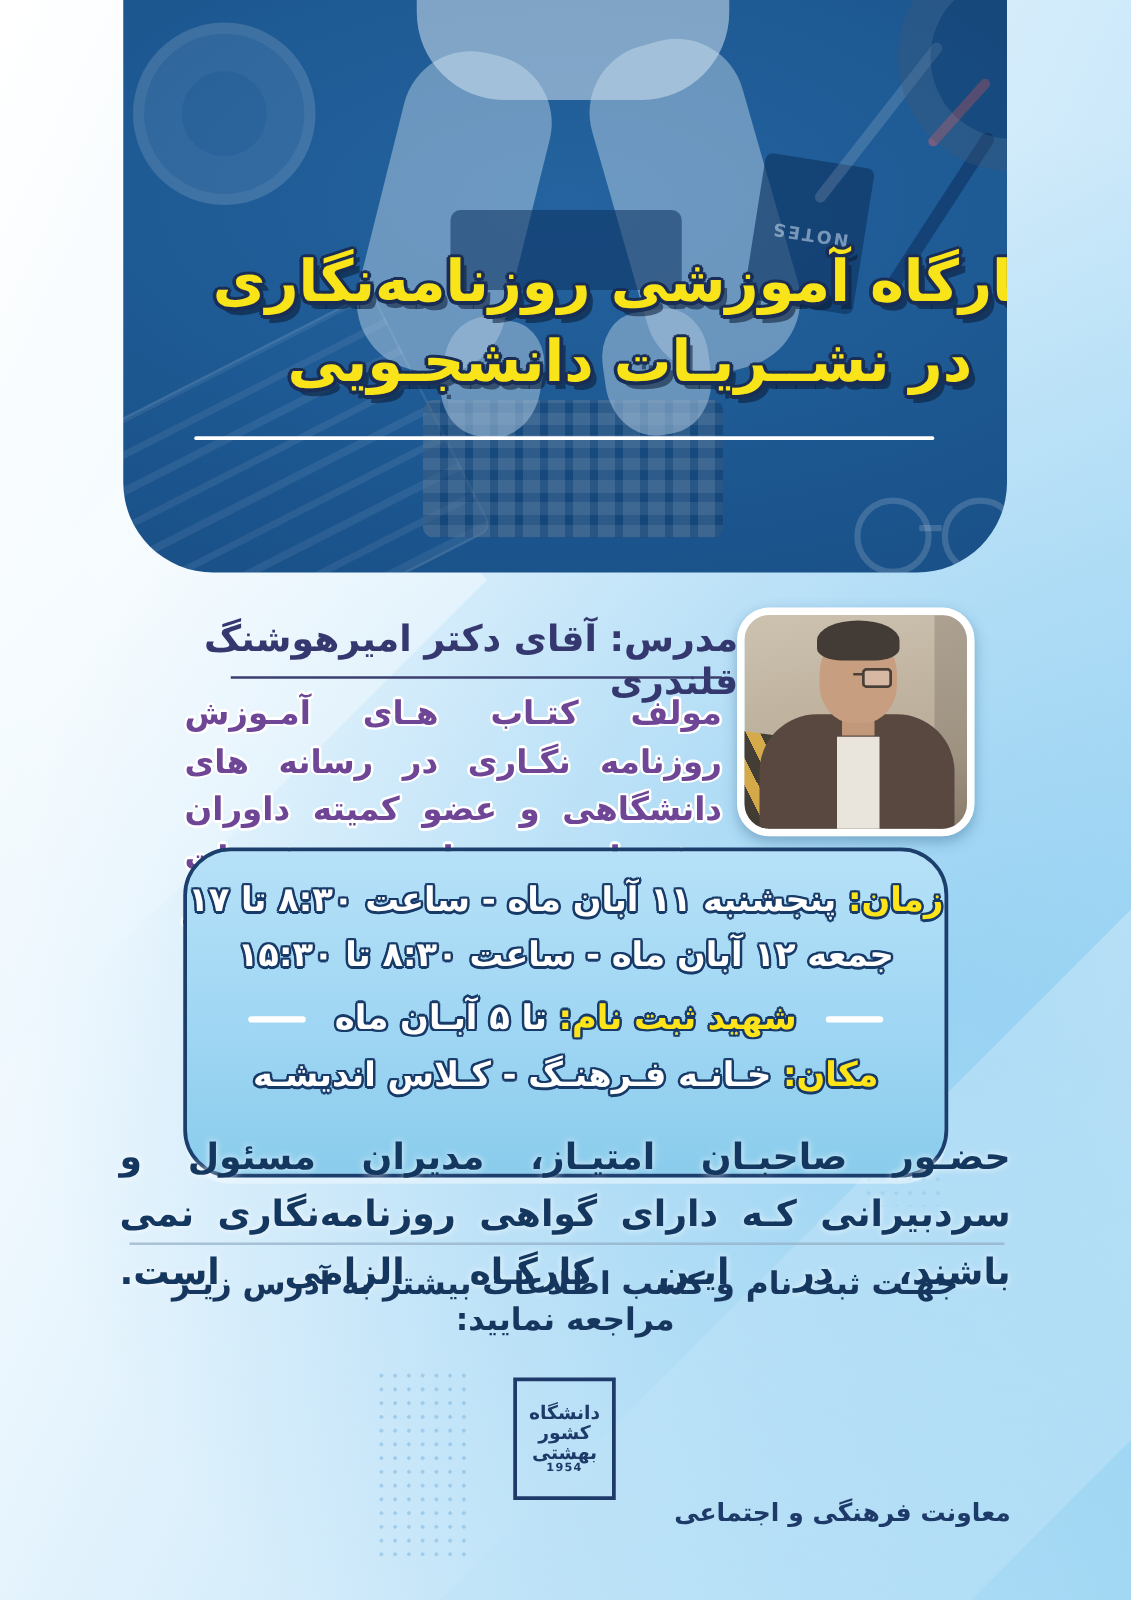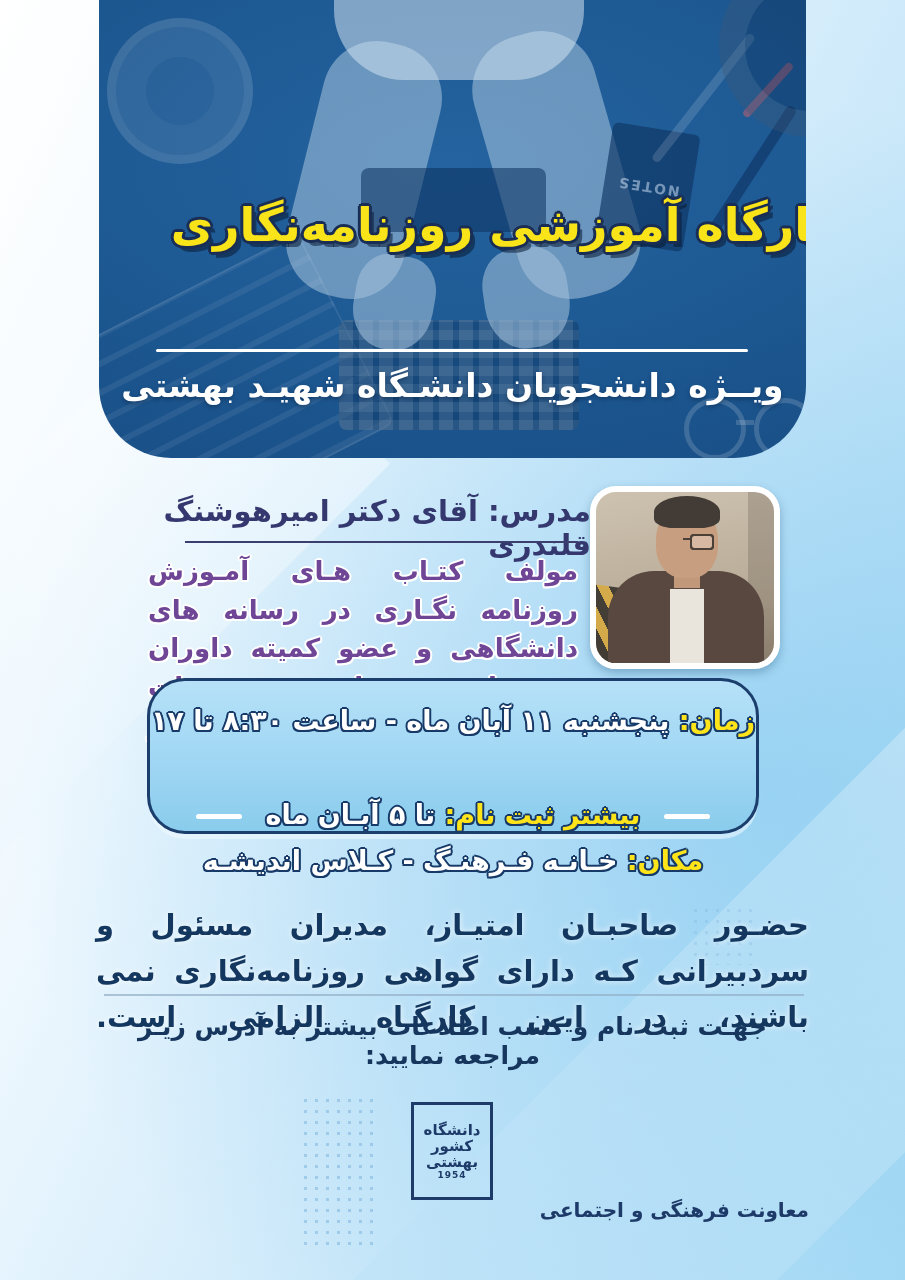--- a/index.html
+++ b/index.html
@@ -108,21 +108,21 @@
   .p-shirt{left:74px;bottom:-2px;width:34px;height:76px;background:#e9e5dc;}
   .p-neck{left:78px;top:70px;width:26px;height:26px;background:#c2987a;}
   .p-head{left:60px;top:12px;width:62px;height:74px;background:#c89e80;border-radius:48% 48% 42% 42%;}
   .p-hair{left:58px;top:4px;width:66px;height:32px;background:#433b35;border-radius:50% 50% 30% 30%;}
   .p-glasses{left:64px;top:42px;width:54px;height:13px;}
   .p-glasses i{position:absolute;width:20px;height:12px;border:2px solid #4a4038;border-radius:4px;background:rgba(255,255,255,0.15);}
   .p-glasses i.g2{right:0;}
   .p-glasses b{position:absolute;left:23px;top:4px;width:8px;height:2px;background:#4a4038;}
 
   
-  .infobox{left:147px;top:678px;width:612px;height:156px;z-index:3;box-sizing:border-box;
+  .infobox{left:147px;top:678px;width:612px;height:264px;z-index:3;box-sizing:border-box;
     border:3px solid #1c3e6d;border-radius:38px;
     background:linear-gradient(180deg,#b6e1f8 0%,#9fd6f3 55%,#8accec 100%);
     box-shadow:0 6px 0 -1px rgba(240,250,255,0.55);}
   .ib-line{position:absolute;left:0;width:100%;text-align:center;
     font-weight:bold;font-size:27px;line-height:32px;color:#ffffff;
     text-shadow:
       2px 0 0 #173a68,-2px 0 0 #173a68,0 2px 0 #173a68,0 -2px 0 #173a68,
       1.5px 1.5px 0 #173a68,-1.5px 1.5px 0 #173a68,1.5px -1.5px 0 #173a68,-1.5px -1.5px 0 #173a68;}
   .ib-1{top:24px;} .ib-2{top:68px;} .ib-3{top:118px;} .ib-4{top:164px;}
   .ib-label{color:#ffe419;}
@@ -173,22 +173,22 @@
     </div>
     <div class="shape pen1"></div>
     <div class="shape pen2"></div>
     <div class="shape pencil-red"></div>
     <div class="shape tape"></div>
     <div class="shape lens lens-1"></div>
     <div class="shape lens lens-2"></div>
     <div class="shape bridge"></div>
 
     <div class="hero-title title1">کارگاه آموزشی روزنامه‌نگاری</div>
+    <div class="hero-title title2">در نشــریـات دانشجـویی</div>
     <div class="hero-divider"></div>
-    <div class="hero-subtitle">ویــژه دانشجویان دانشـگاه شهیـد بهشتی</div>
   </div>
 
   <div class="abs inst-name">مدرس: آقای دکتر امیرهوشنگ قلندری</div>
   <div class="abs inst-rule"></div>
   <div class="abs inst-bio outline-white">مولف کتـاب هـای آمـوزش روزنامه نگـاری در رسانه های دانشگاهی و عضو کمیته داوران جشنـواره های نشـریات دانشجویی کشور</div>
 
   <div class="abs photo">
     <div class="p p-pole"></div>
     <div class="p p-shade"></div>
     <div class="p p-suit"></div>
@@ -201,23 +201,26 @@
         <i class="g2"></i>
         <b></b>
     </div>
   </div>
 
   <div class="abs infobox">
     <div class="ib-line ib-1">
       <span class="ib-label">زمان:</span>
       <span>پنجشنبه ۱۱ آبان ماه - ساعت ۸:۳۰ تا ۱۷</span>
     </div>
+    <div class="ib-line ib-2">
+      <span>جمعه ۱۲ آبان ماه - ساعت ۸:۳۰ تا ۱۵:۳۰</span>
+    </div>
     <div class="ib-line ib-3">
       <span class="dash"></span>
-      <span class="ib-label">بیشتر ثبت نام:</span>
+      <span class="ib-label">شهید ثبت نام:</span>
       <span>تا ۵ آبـان ماه</span>
       <span class="dash"></span>
     </div>
     <div class="ib-line ib-4">
       <span class="ib-label">مکان:</span>
       <span>خـانـه فـرهنـگ - کـلاس اندیشـه</span>
     </div>
   </div>
 
   <div class="abs notice">حضـور صاحبـان امتیـاز، مدیران مسئول و سردبیرانی کـه دارای گواهی روزنامه‌نگاری نمی باشند، در ایـن کارگـاه الزامی است.</div>

